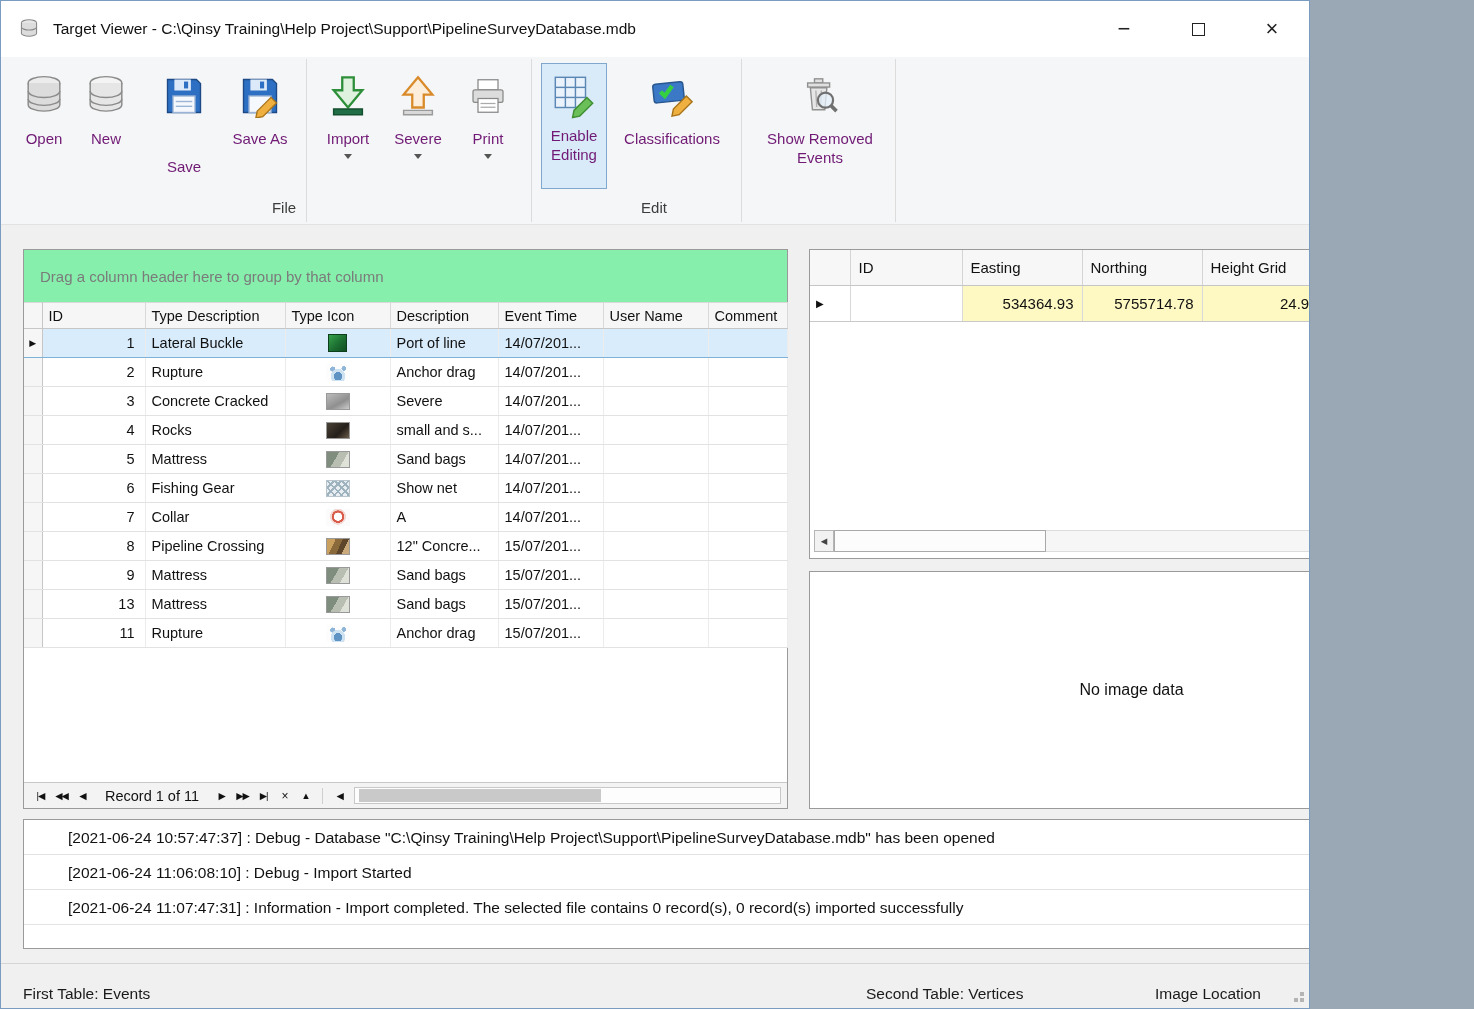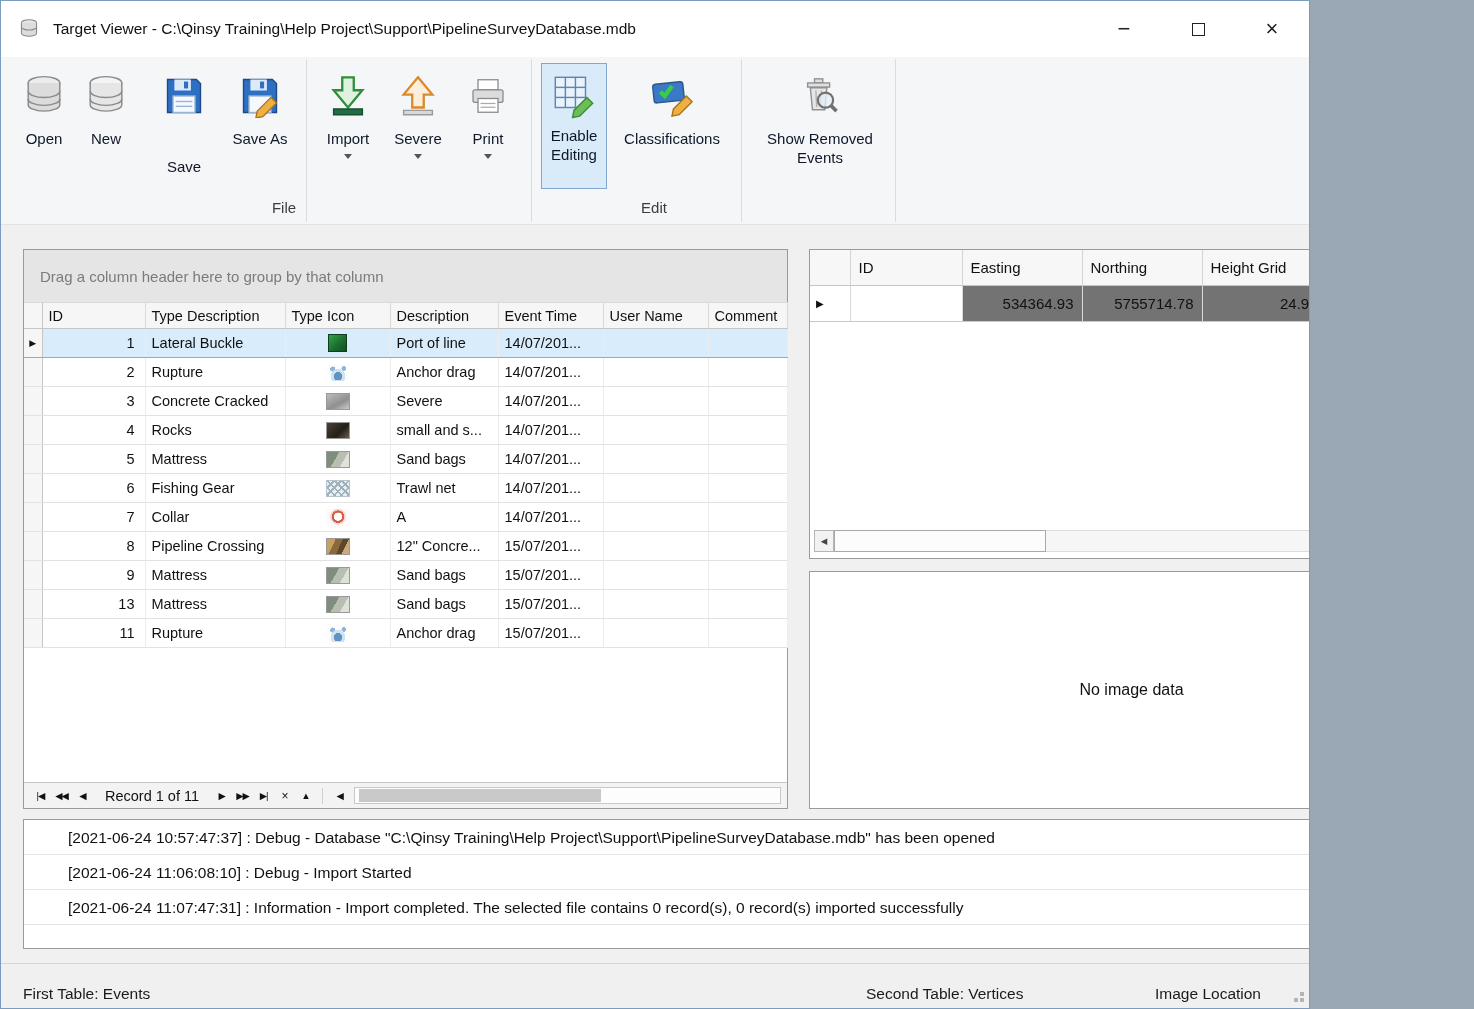--- a/index.html
+++ b/index.html
@@ -10,36 +10,36 @@
   
   .titlebar { position:absolute; top:0; left:0; right:0; height:56px; background:#ffffff; display:flex; align-items:center; padding-left:16px; }
   .app-icon { width:24px; height:24px; margin-right:12px; display:flex; align-items:center; justify-content:center; }
   .win-title { font-size:15.5px; color:#111; }
   .win-controls { position:absolute; right:0; top:0; height:56px; display:flex; }
   .win-btn { width:74px; height:56px; display:flex; align-items:center; justify-content:center; font-size:22px; color:#222; }
   .max-glyph { width:13px; height:13px; border:1.6px solid #222; }
 
   
   .toolbar { position:absolute; top:56px; left:0; right:0; height:168px; background:#f5f6f7; border-bottom:1px solid #e2e2e2; }
-  .tool-btn { position:absolute; top:6px; display:flex; flex-direction:column; align-items:center; font-size:15px; color:#0f172a; text-align:center; line-height:19px; }
+  .tool-btn { position:absolute; top:6px; display:flex; flex-direction:column; align-items:center; font-size:15px; color:#701a75; text-align:center; line-height:19px; }
   .tb-icon { height:66px; display:flex; align-items:center; justify-content:center; }
   .tool-btn.highlight { background:#d9eaf8; border:1px solid #7fa8cc; height:126px; padding-top:2px; }
   .chev { margin-top:6px; width:0; height:0; border-left:4px solid transparent; border-right:4px solid transparent; border-top:5px solid #555; }
   .tb-divider { position:absolute; top:2px; bottom:2px; width:1px; background:#dcdcdc; }
   .group-label { position:absolute; bottom:8px; font-size:15px; color:#3c3c3c; text-align:center;padding-left:36px; }
 
   
   .panel { position:absolute; background:#fff; border:1px solid #9a9a9a; }
   .events-panel   { left:22px;  top:248px; width:765px;  height:560px; display:flex; flex-direction:column; }
   .vertices-panel { left:808px; top:248px; width:645px;  height:310px; }
   .image-panel    { left:808px; top:570px; width:645px;  height:238px; display:flex; align-items:center; justify-content:center; font-size:16px; color:#111; }
   .log-panel      { left:22px;  top:818px; width:1431px; height:130px; overflow:hidden; }
 
   
-  .group-hint { height:52px; background:#e5e5e5; color:#7b7b7b; font-size:15px; display:flex; align-items:center; padding-left:16px; }
+  .group-hint { height:52px; background:#86efac; color:#7b7b7b; font-size:15px; display:flex; align-items:center; padding-left:16px; }
   table.grid { border-collapse:collapse; table-layout:fixed; }
   .events-grid { width:763px; }
   .events-grid th { height:26px; background:#f6f6f6; border-right:1px solid #d9d9d9; border-bottom:1px solid #c6c6c6; border-top:1px solid #d9d9d9; font-weight:normal; text-align:left; padding:0 6px; font-size:14.5px; color:#111; overflow:hidden; white-space:nowrap; }
   .events-grid td { height:29px; border-right:1px solid #ececec; border-bottom:1px solid #e2e2e2; padding:0 6px; font-size:14.5px; color:#111; overflow:hidden; white-space:nowrap; }
   .events-grid .gutter { background:#f6f6f6; border-right:1px solid #c6c6c6; padding:0; text-align:center; font-size:9px; color:#111; }
   .events-grid td.c-id { text-align:right; padding-right:10px; }
   tr.selected td { background:#d9ecfb; border-top:1px solid #7fb2d9; border-bottom:1px solid #7fb2d9; }
   tr.selected td.gutter { background:#f6f6f6; }
   .type-icon { display:inline-block; width:24px; height:17px; border:1px solid #999; vertical-align:middle; background:#ddd; }
   .type-icon[data-icon="lateral-buckle"]{ width:19px; height:18px; background:linear-gradient(135deg,#35a24a 0%,#1c6e31 55%,#0f4f22 100%); border-color:#0d3f1c; }
@@ -55,21 +55,21 @@
   .nav-btn { min-width:21px; text-align:center; font-size:9.5px; color:#111; letter-spacing:-1px; }
   .nav-record { margin:0 12px; font-size:14.5px; color:#111; letter-spacing:0; }
   .nav-sep { width:1px; height:16px; background:#cfcfcf; margin:0 6px; }
   .h-scroll { flex:1; height:17px; background:#fdfdfd; border:1px solid #c8c8c8; position:relative; margin-left:4px; }
   .h-thumb { position:absolute; left:4px; top:1px; bottom:1px; width:57%; background:#c9c9c9; }
 
   
   .vertices-grid { width:643px; }
   .vertices-grid th { height:35px; background:#f7f7f7; border-right:1px solid #d4d4d4; border-bottom:1px solid #c6c6c6; font-weight:normal; text-align:left; padding:0 8px; font-size:15px; color:#111; overflow:hidden; white-space:nowrap; }
   .vertices-grid td { height:36px; border-right:1px solid #d9d9d9; border-bottom:1px solid #c9c9c9; font-size:15px; color:#111; padding:0 8px; overflow:hidden; white-space:nowrap; }
-  .vertices-grid td.val { background:#737373; text-align:right; }
+  .vertices-grid td.val { background:#fef9c3; text-align:right; }
   .vertices-grid td.gutter { padding-left:6px; font-size:10px; background:#fff; }
   .v-scroll { position:absolute; left:4px; right:4px; bottom:6px; height:22px; display:flex; align-items:stretch; }
   .sb-box { width:20px; border:1px solid #b5b5b5; background:#f2f2f2; display:flex; align-items:center; justify-content:center; font-size:8.5px; color:#444; }
   .v-thumb { width:212px; background:#fcfcfc; border:1px solid #a9a9a9; }
   .v-track { flex:1; background:#f6f6f6; border-top:1px solid #dcdcdc; border-bottom:1px solid #dcdcdc; }
 
   
   .log-row { height:35px; line-height:35px; padding-left:44px; padding-right:40px; font-size:15.5px; color:#111; border-bottom:1px solid #e3e3e3; white-space:nowrap; overflow:hidden; }
   .v-scrollbar { position:absolute; top:3px; bottom:6px; right:4px; width:20px; }
   .v-scrollbar .sb-box { position:absolute; left:0; right:0; height:21px; width:auto; }
@@ -326,21 +326,21 @@
         <td>Sand bags</td>
         <td>14/07/201...</td>
         <td></td>
         <td></td>
       </tr>
       <tr>
         <td class="gutter"></td>
         <td class="c-id">6</td>
         <td>Fishing Gear</td>
         <td style="text-align:center;"><span class="type-icon" data-icon="fishing-gear"></span></td>
-        <td>Trawl net</td>
+        <td>Show net</td>
         <td>14/07/201...</td>
         <td></td>
         <td></td>
       </tr>
       <tr>
         <td class="gutter"></td>
         <td class="c-id">7</td>
         <td>Collar</td>
         <td style="text-align:center;"><span class="type-icon" data-icon="collar"></span></td>
         <td>A</td>

